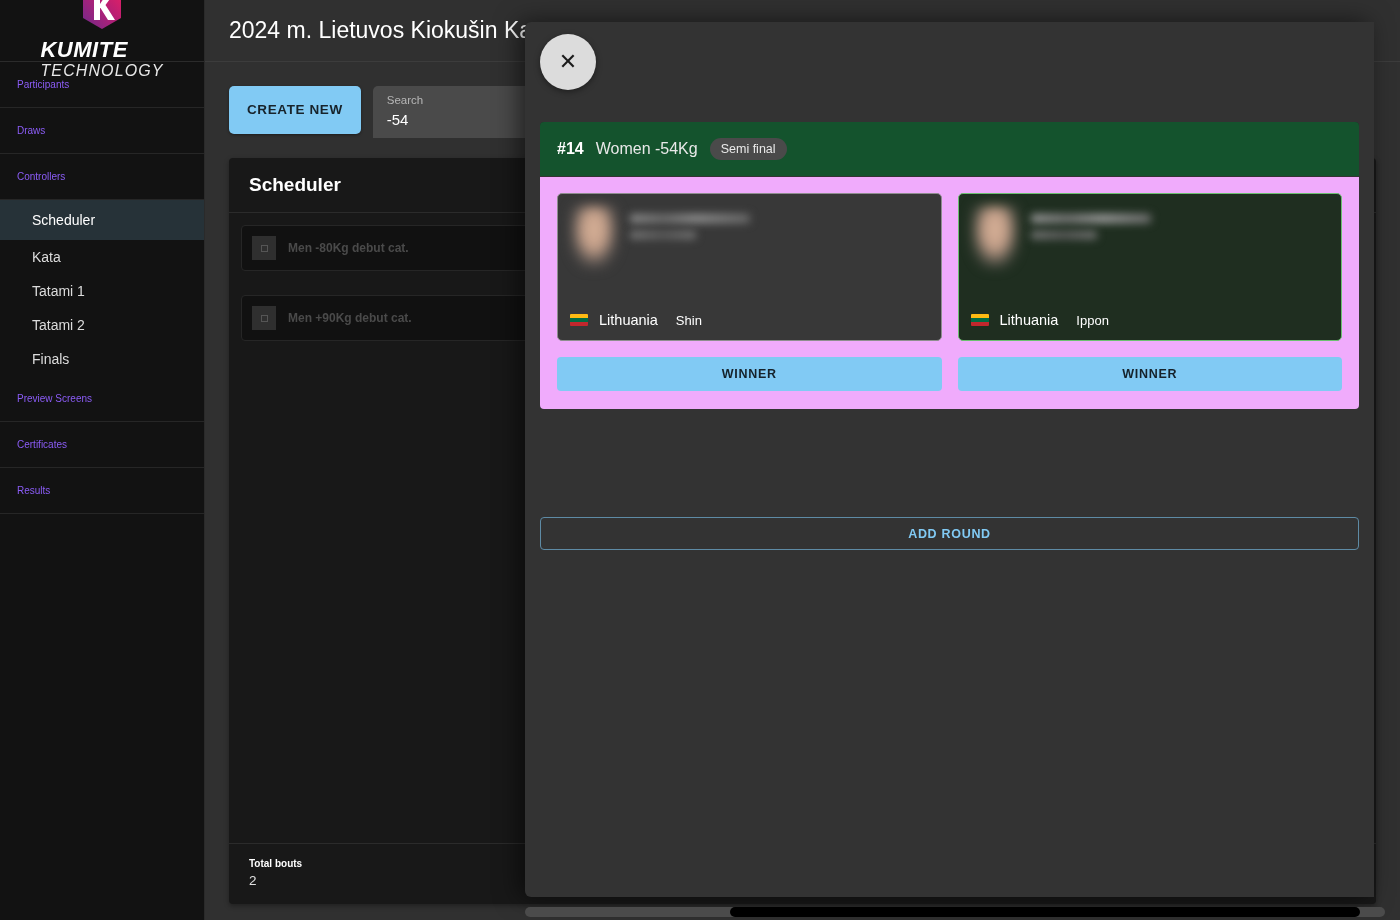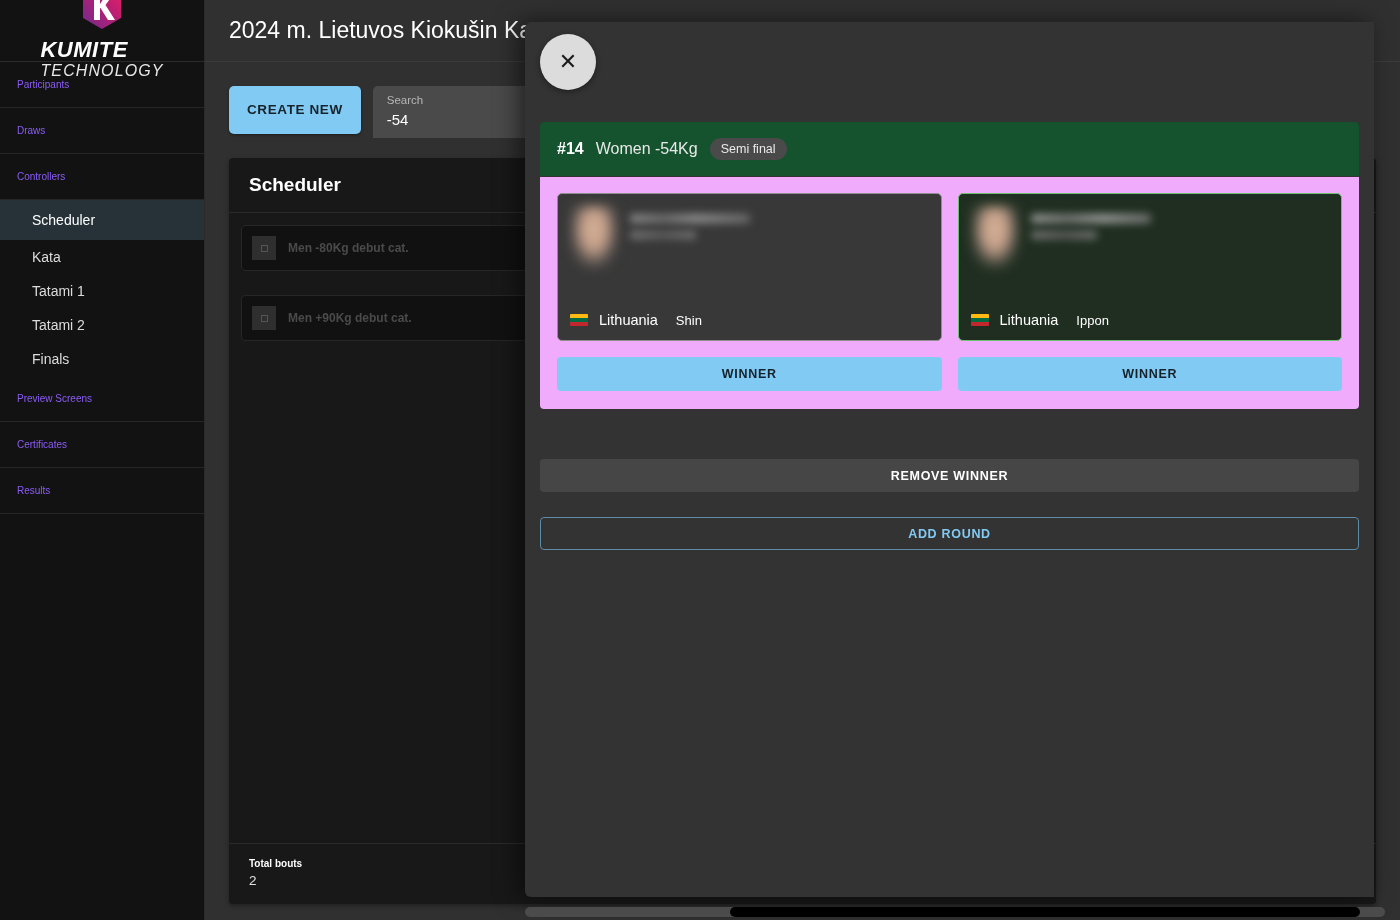--- a/index.html
+++ b/index.html
@@ -430,21 +430,20 @@
               <span class="country">Lithuania</span>
               <span class="score">Ippon</span>
             </div>
           </div>
           <button class="btn-winner">WINNER</button>
         </div>
 
       </div>
     </div>
 
-    <button class="btn-remove">REMOVE WINNER</button>
     <button class="btn-add-round">ADD ROUND</button>
   </div>
 
   <div class="hscroll">
     <div class="thumb"></div>
   </div>
 
 </div>
 
 </body></html>

